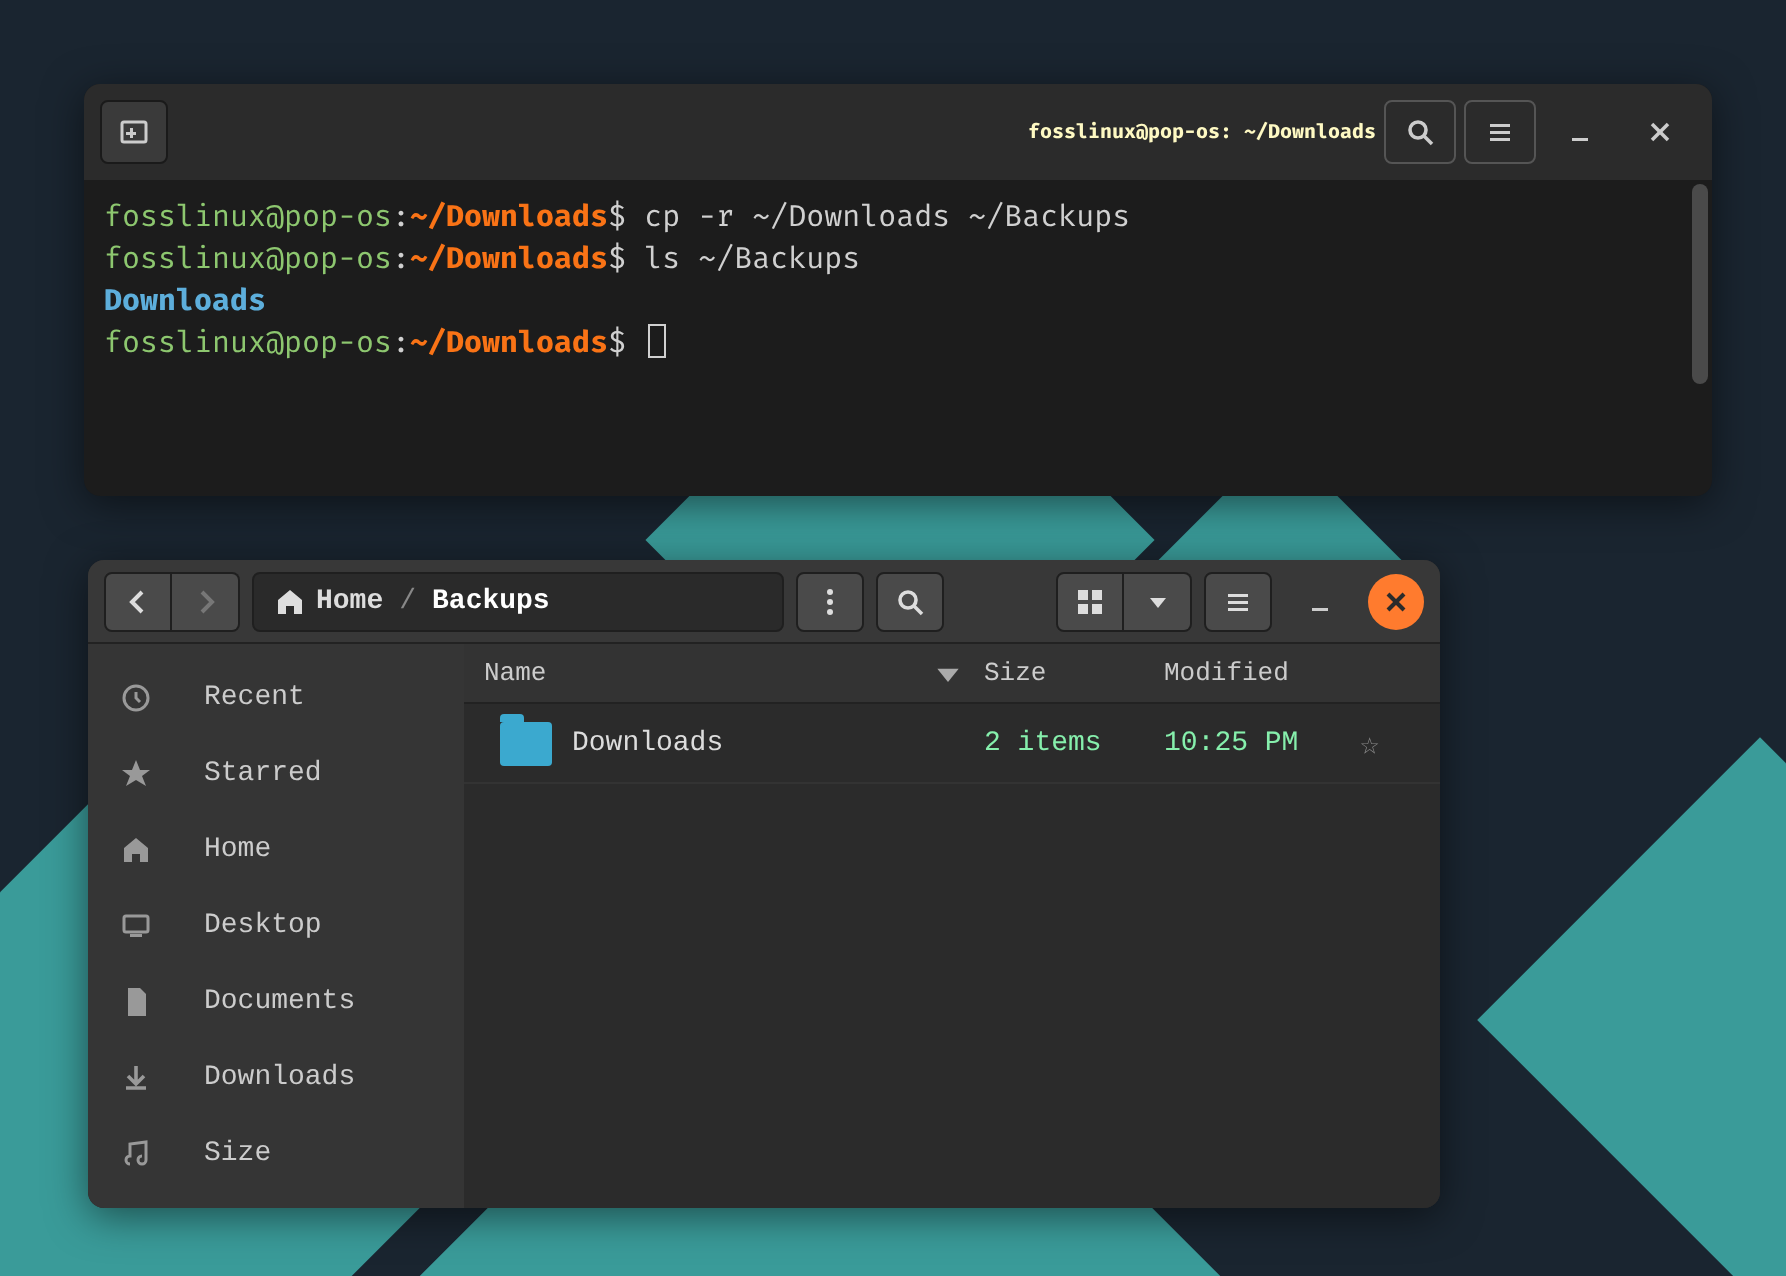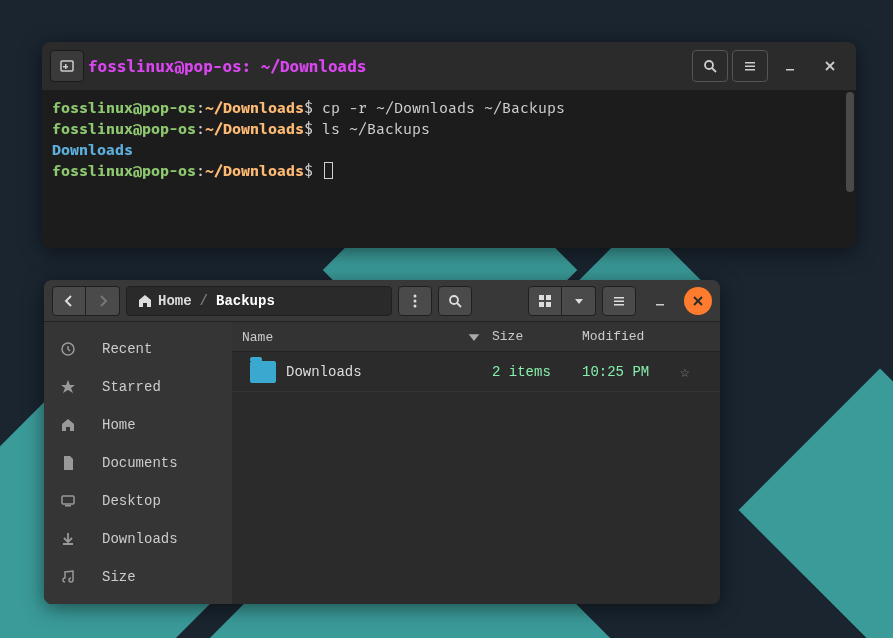--- a/index.html
+++ b/index.html
@@ -41,24 +41,24 @@
 .term-newtab {
   width: 34px; height: 32px;
   background: #3a3a3a;
   border: 1px solid #1a1a1a;
   border-radius: 4px;
   display: flex; align-items: center; justify-content: center;
   color: #ddd;
 }
 .term-title {
   flex: 1;
-  text-align: left;
-  color: #d946ef;
+  text-align: right;
+  color: #fef9c3;
   font-weight: bold;
-  font-size: 16px;
+  font-size: 10px;
 }
 .term-btn {
   width: 36px; height: 32px;
   display: flex; align-items: center; justify-content: center;
   color: #ddd;
   border-radius: 4px;
 }
 .term-btn.boxed { border: 1px solid #555; }
 .term-body {
   padding: 8px 10px;
@@ -66,23 +66,23 @@
   line-height: 1.4;
   color: #d0d0d0;
   position: relative;
 }
 .term-scrollbar {
   position: absolute; right: 2px; top: 50px;
   width: 8px; height: 100px;
   background: #4a4a4a;
   border-radius: 4px;
 }
-.prompt-user { color: #8dc76f; font-weight: bold; }
+.prompt-user { color: #8dc76f; font-weight: normal; }
 .prompt-sep { color: #d0d0d0; }
-.prompt-path { color: #fdba74; font-weight: bold; }
+.prompt-path { color: #f97316; font-weight: bold; }
 .prompt-cmd { color: #d0d0d0; }
 .ls-dir { color: #5daedb; font-weight: bold; }
 .cursor {
   display: inline-block;
   width: 9px; height: 17px;
   border: 1px solid #d0d0d0;
   vertical-align: -3px;
   margin-left: 2px;
 }
 
@@ -174,21 +174,21 @@
 .fm-main { flex: 1; background: #2b2b2b; display: flex; flex-direction: column; }
 .col-headers {
   height: 30px;
   background: #333;
   border-bottom: 1px solid #222;
   display: flex;
   align-items: center;
   font-size: 13px;
   color: #ccc;
 }
-.col-name { flex: 1; padding-left: 10px; display:flex; align-items:flex-end; justify-content:space-between; padding-right:10px;}
+.col-name { flex: 1; padding-left: 10px; display:flex; align-items:center; justify-content:space-between; padding-right:10px;}
 .col-size { width: 90px; }
 .col-mod { width: 98px; }
 .col-star { width: 40px; }
 .file-row {
   height: 40px;
   display: flex;
   align-items: center;
   font-size: 14px;
   color: #ddd;
   border-bottom: 1px solid #333;
@@ -340,30 +340,30 @@
         <span>Starred</span>
       </div>
       <div class="sb-item">
         <svg viewBox="0 0 16 16">
             <path d="M8 2 L14 7 L14 14 L10 14 L10 10 L6 10 L6 14 L2 14 L2 7 Z"></path>
           </svg>
         <span>Home</span>
       </div>
       <div class="sb-item">
         <svg viewBox="0 0 16 16">
-            <path d="M4 1 L10 1 L13 4 L13 15 L4 15 Z"></path>
-          </svg>
-        <span>Documents</span>
-      </div>
-      <div class="sb-item">
-        <svg viewBox="0 0 16 16">
             <rect x="2" y="3" width="12" height="8" rx="1" fill="none" stroke="#999" stroke-width="1.5"></rect>
             <rect x="5" y="12" width="6" height="1.5"></rect>
           </svg>
         <span>Desktop</span>
+      </div>
+      <div class="sb-item">
+        <svg viewBox="0 0 16 16">
+            <path d="M4 1 L10 1 L13 4 L13 15 L4 15 Z"></path>
+          </svg>
+        <span>Documents</span>
       </div>
       <div class="sb-item">
         <svg viewBox="0 0 16 16">
             <path d="M8 2 L8 10 M4 7 L8 11 L12 7 M3 13 L13 13" fill="none" stroke="#999" stroke-width="1.8"></path>
           </svg>
         <span>Downloads</span>
       </div>
       <div class="sb-item">
         <svg viewBox="0 0 16 16">
             <path d="M5 13 A2 2 0 1 1 5 9 L5 3 L13 2 L13 11 A2 2 0 1 1 11 9" fill="none" stroke="#999" stroke-width="1.5"></path>

